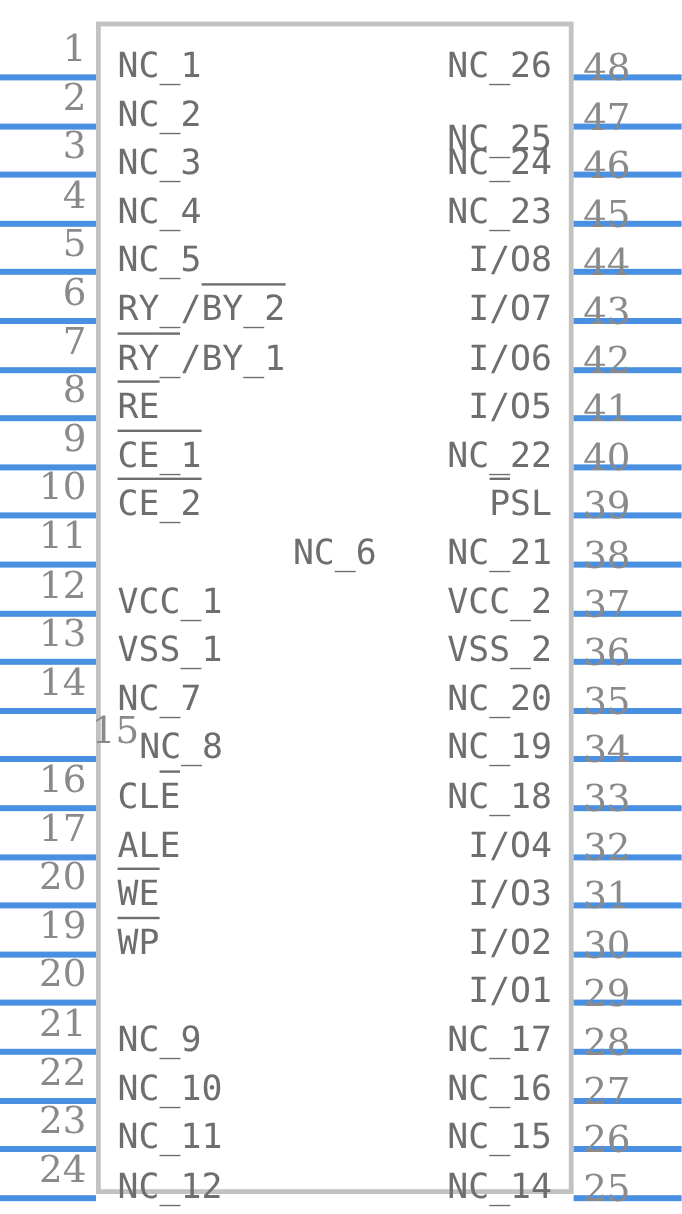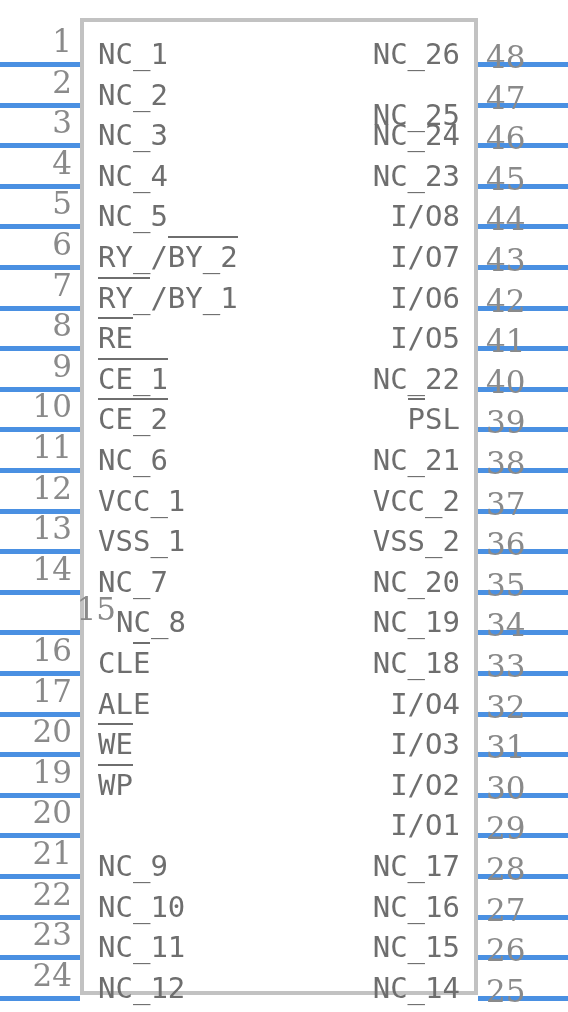--- a/index.html
+++ b/index.html
@@ -86,21 +86,21 @@
     <div class="wire" style="left: 0px; top: 387px; width: 80px; background: rgb(74, 144, 226);"></div>
     <div class="pin-num left" style="color: rgb(138, 138, 138); top: 351px; left: 0px; width: 72px;">9</div>
     <div class="pin-label left" style="color: rgb(110, 110, 110); top: 365px; left: 98px; width: 362px;">CE_1</div>
     <div class="ovl" style="background: rgb(110, 110, 110); left: 98px; width: 69.8px; top: 358px;"></div>
     <div class="wire" style="left: 0px; top: 427px; width: 80px; background: rgb(74, 144, 226);"></div>
     <div class="pin-num left" style="color: rgb(138, 138, 138); top: 391px; left: 0px; width: 72px;">10</div>
     <div class="pin-label left" style="color: rgb(110, 110, 110); top: 405px; left: 98px; width: 362px;">CE_2</div>
     <div class="ovl" style="background: rgb(110, 110, 110); left: 98px; width: 69.8px; top: 398px;"></div>
     <div class="wire" style="left: 0px; top: 468px; width: 80px; background: rgb(74, 144, 226);"></div>
     <div class="pin-num left" style="color: rgb(138, 138, 138); top: 432px; left: 0px; width: 72px;">11</div>
-    <div class="pin-label left" style="color: rgb(110, 110, 110); top: 446px; left: 98px; width: 362px;">NC_6</div>
+    <div class="pin-label left" style="color: rgb(110, 110, 110); top: 446px; left: 98px; width: 362px; text-align: center;">NC_6</div>
     <div class="wire" style="left: 0px; top: 509px; width: 80px; background: rgb(74, 144, 226);"></div>
     <div class="pin-num left" style="color: rgb(138, 138, 138); top: 473px; left: 0px; width: 72px;">12</div>
     <div class="pin-label left" style="color: rgb(110, 110, 110); top: 487px; left: 98px; width: 362px;">VCC_1</div>
     <div class="wire" style="left: 0px; top: 549px; width: 80px; background: rgb(74, 144, 226);"></div>
     <div class="pin-num left" style="color: rgb(138, 138, 138); top: 513px; left: 0px; width: 72px;">13</div>
     <div class="pin-label left" style="color: rgb(110, 110, 110); top: 527px; left: 98px; width: 362px;">VSS_1</div>
     <div class="wire" style="left: 0px; top: 590px; width: 80px; background: rgb(74, 144, 226);"></div>
     <div class="pin-num left" style="color: rgb(138, 138, 138); top: 554px; left: 0px; width: 72px;">14</div>
     <div class="pin-label left" style="color: rgb(110, 110, 110); top: 568px; left: 98px; width: 362px;">NC_7</div>
     <div class="wire" style="left: 0px; top: 630px; width: 80px; background: rgb(74, 144, 226);"></div>

